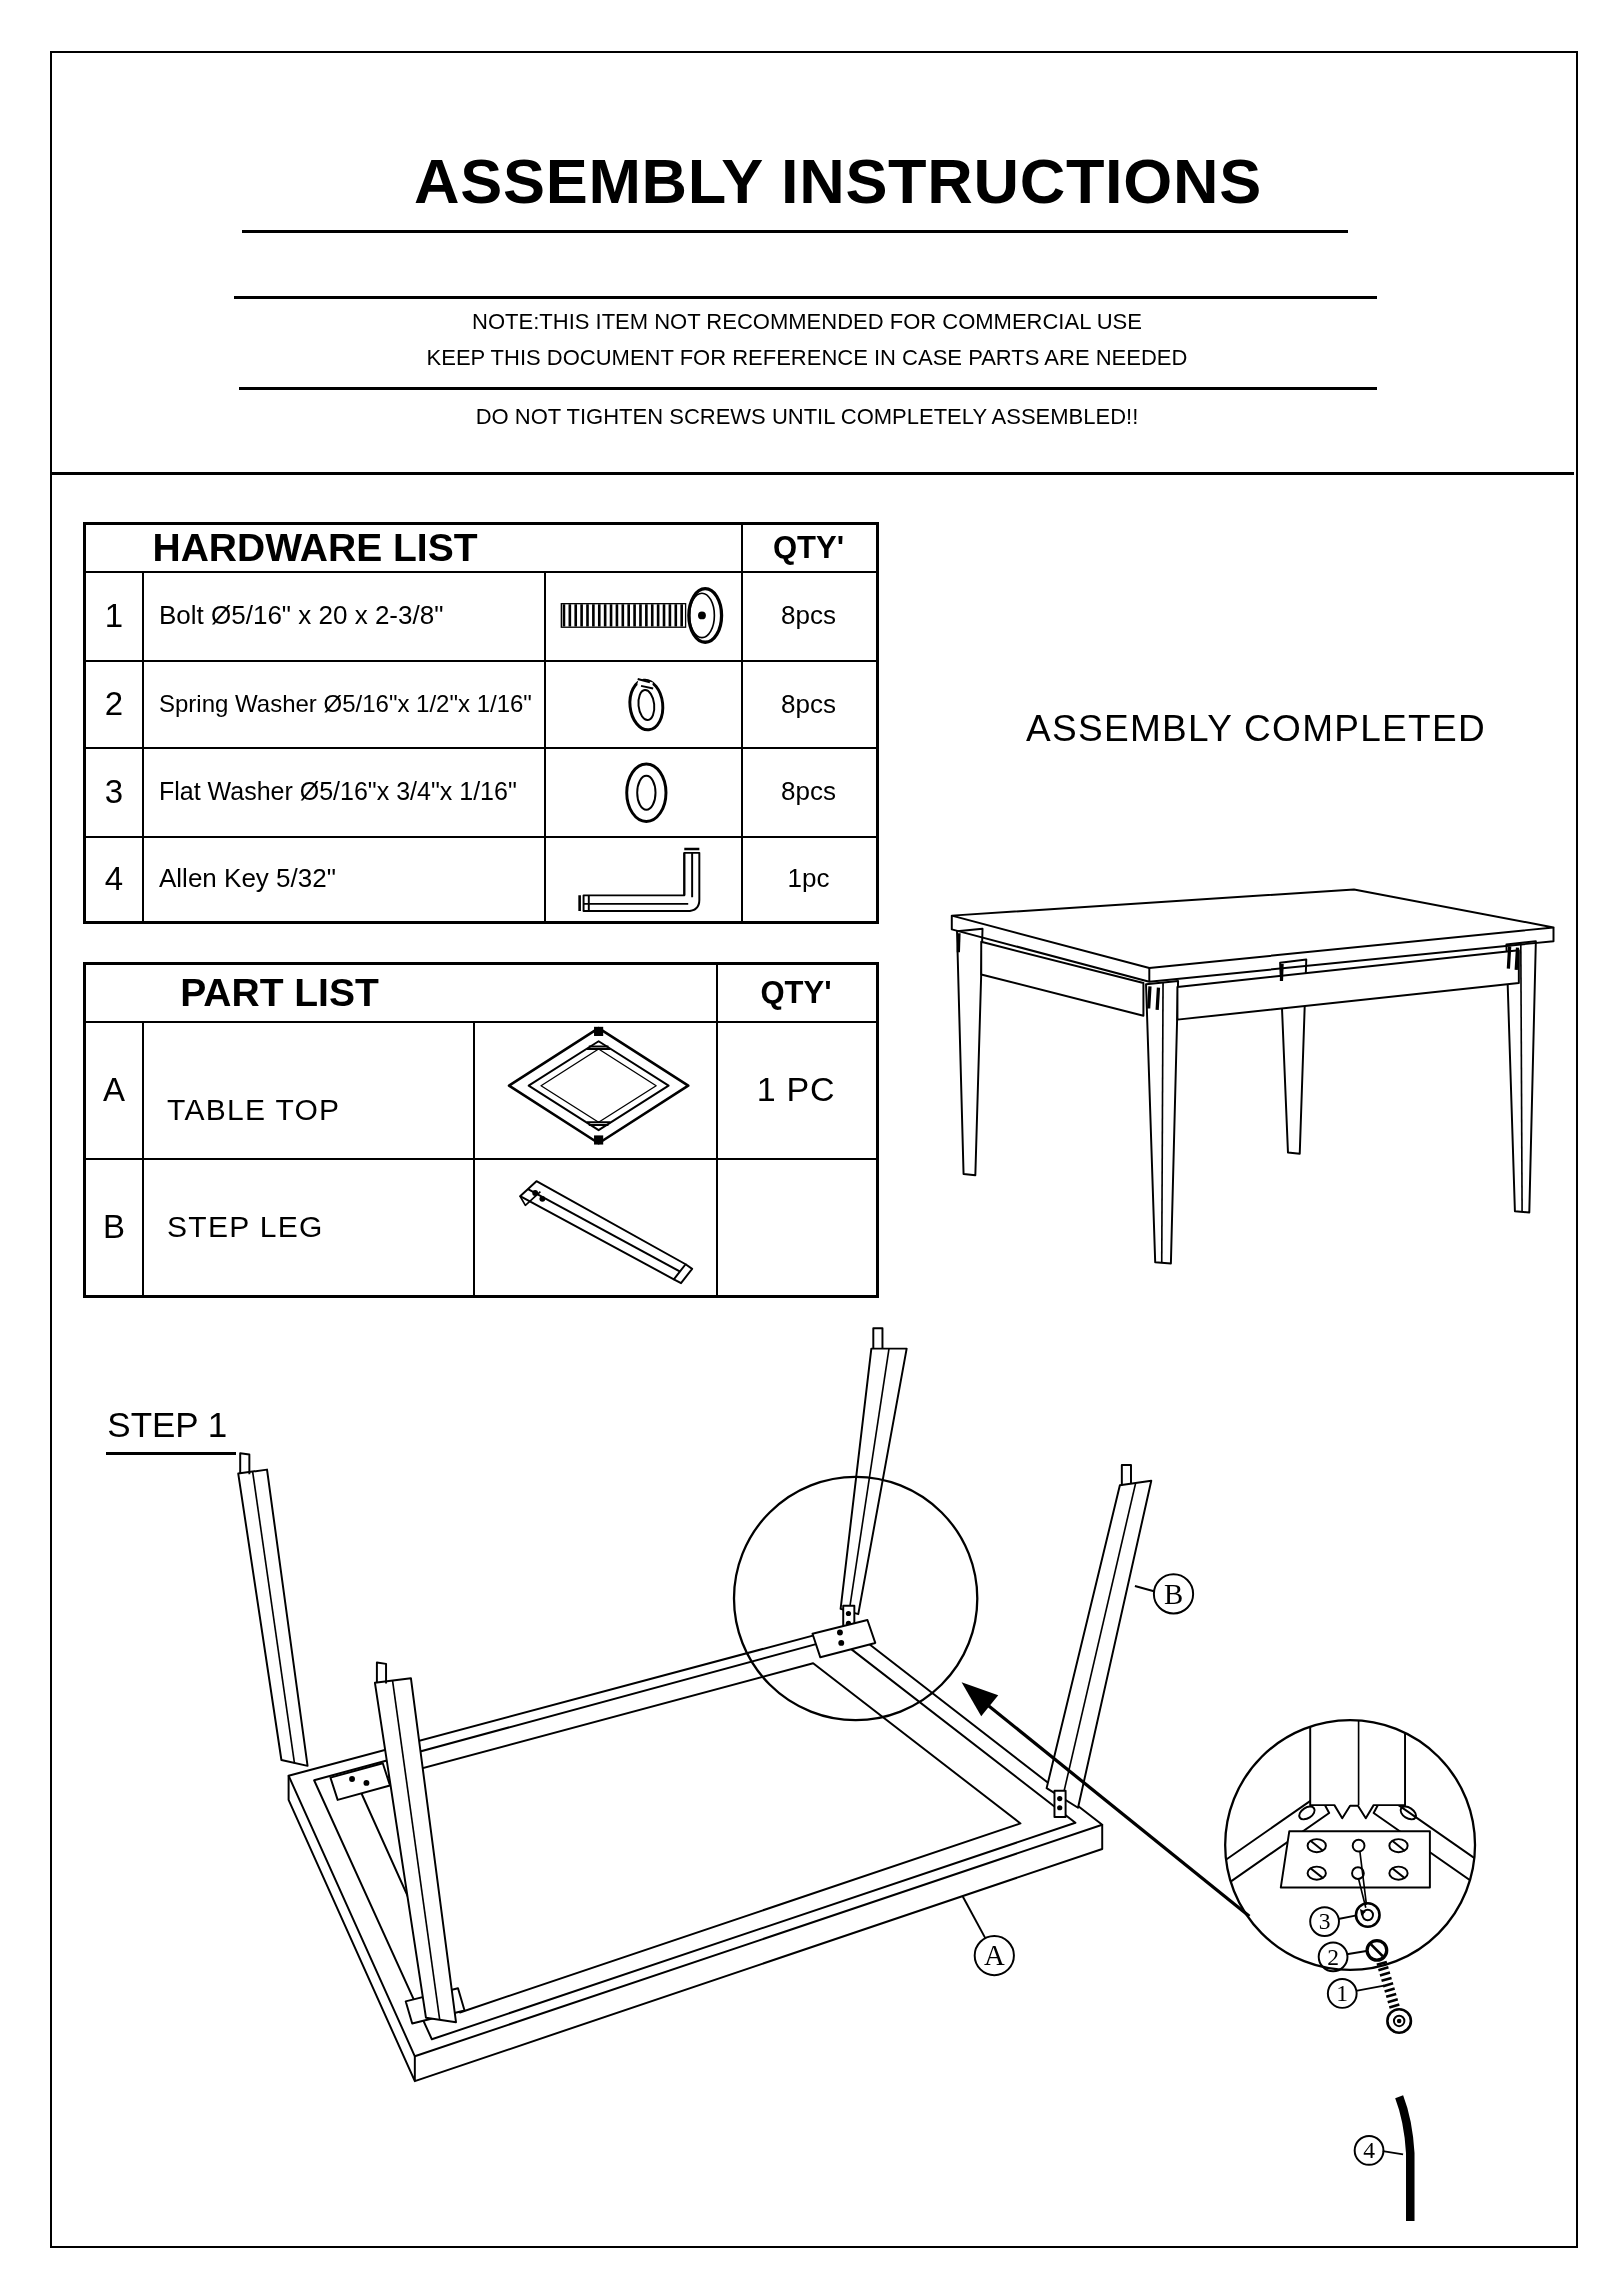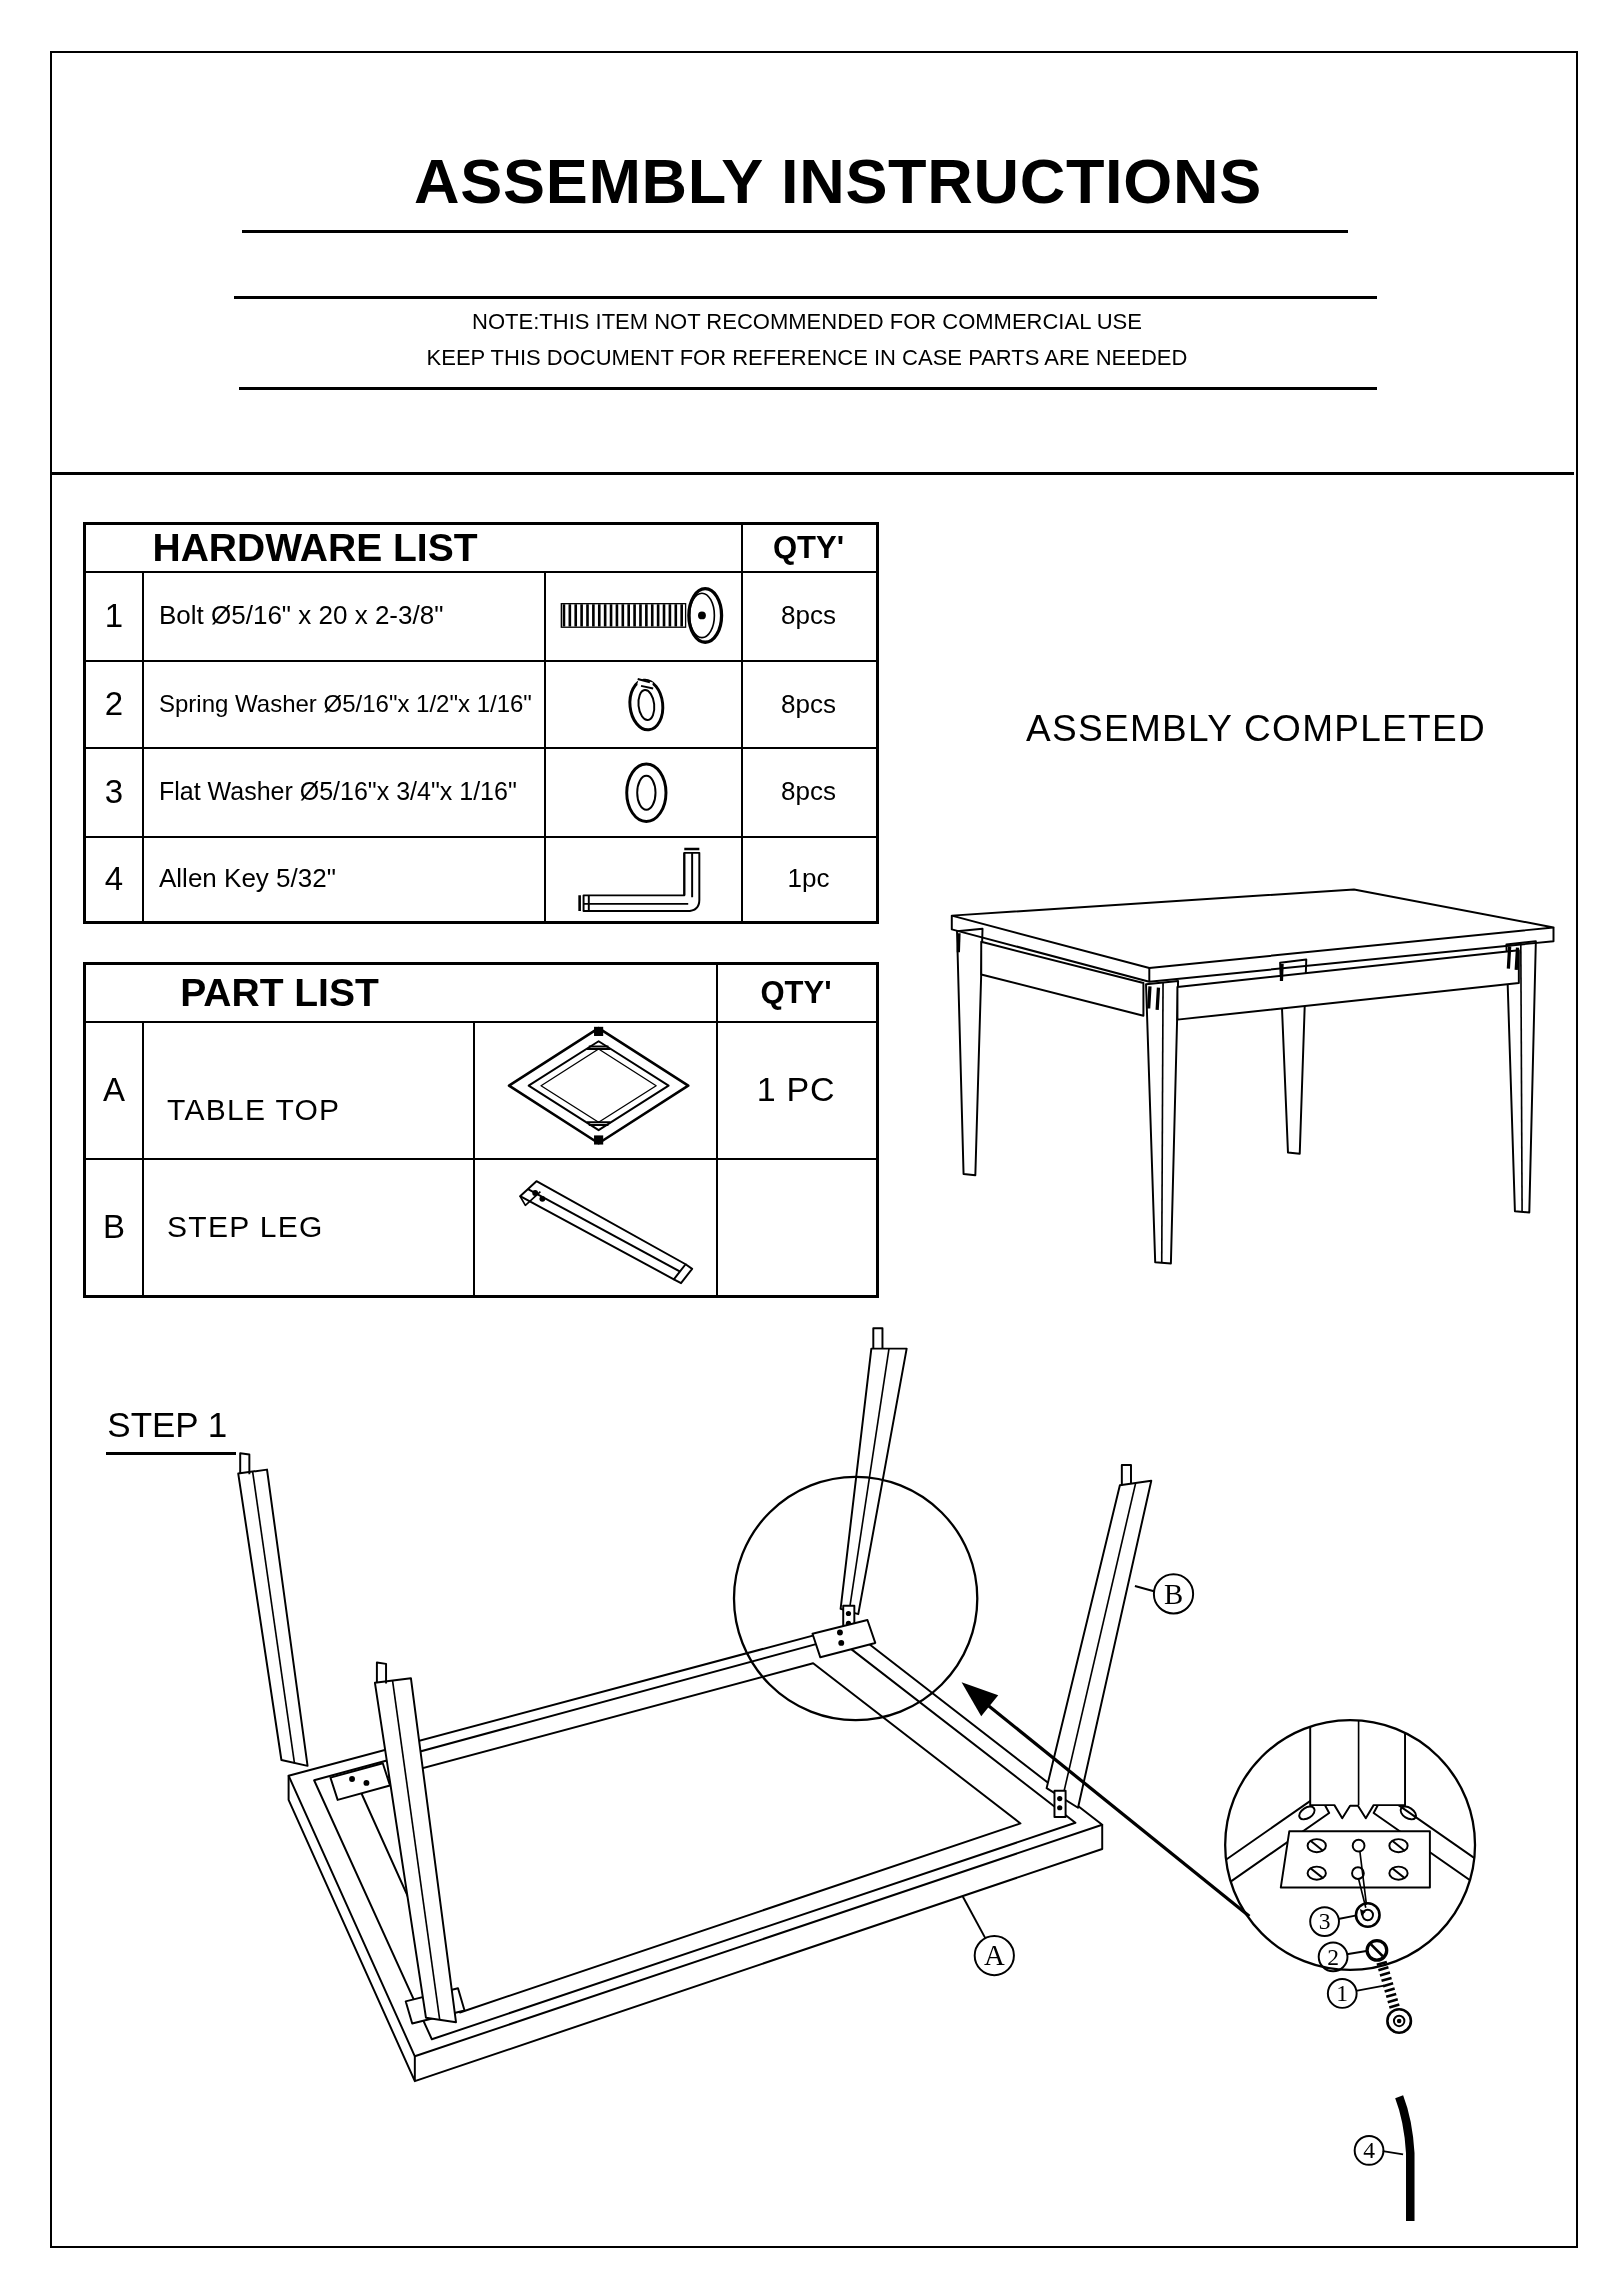--- a/index.html
+++ b/index.html
@@ -41,20 +41,21 @@
   <div class="t title" style="left:249px; top:145px; width:1178px; text-align:center;">ASSEMBLY INSTRUCTIONS</div>
 
   <div class="hline" style="left:242px; top:230px; width:1106px;"></div>
   <div class="hline" style="left:234px; top:296px; width:1143px;"></div>
 
   <div class="t note" style="left:236px; top:309px; width:1142px; text-align:center;">NOTE:THIS ITEM NOT RECOMMENDED FOR COMMERCIAL USE</div>
   <div class="t note" style="left:236px; top:345px; width:1142px; text-align:center;">KEEP THIS DOCUMENT FOR REFERENCE IN CASE PARTS ARE NEEDED</div>
 
   <div class="hline" style="left:239px; top:387px; width:1138px;"></div>
 
+  <div class="t note" style="left:236px; top:404px; width:1142px; text-align:center;">DO NOT TIGHTEN SCREWS UNTIL COMPLETELY ASSEMBLED!!</div>
 
   <div class="hline" style="left:50px; top:472px; width:1524px;"></div>
 
   <div class="tablebox" style="left:83px; top:522px; width:790px; height:396px;">
     <div class="rline" style="top:46px;"></div>
     <div class="rline" style="top:135px;"></div>
     <div class="rline" style="top:222px;"></div>
     <div class="rline" style="top:311px;"></div>
     <div class="cline" style="left:56px; top:46px; bottom:0;"></div>
     <div class="cline" style="left:458px; top:46px; bottom:0;"></div>

